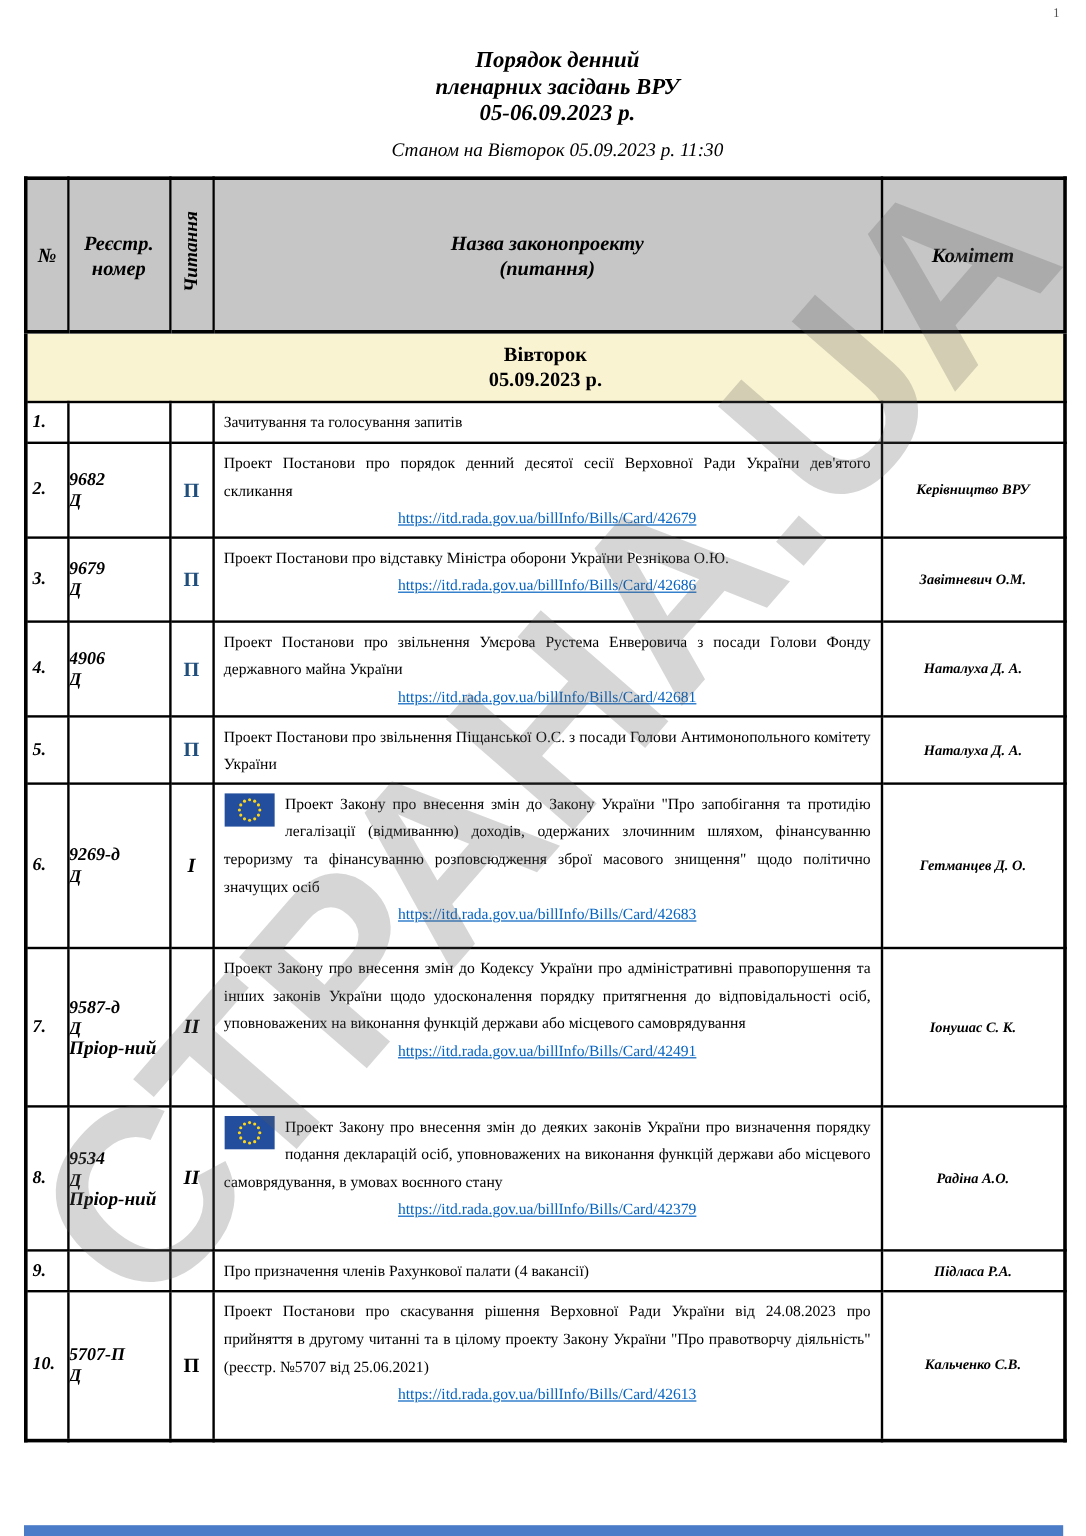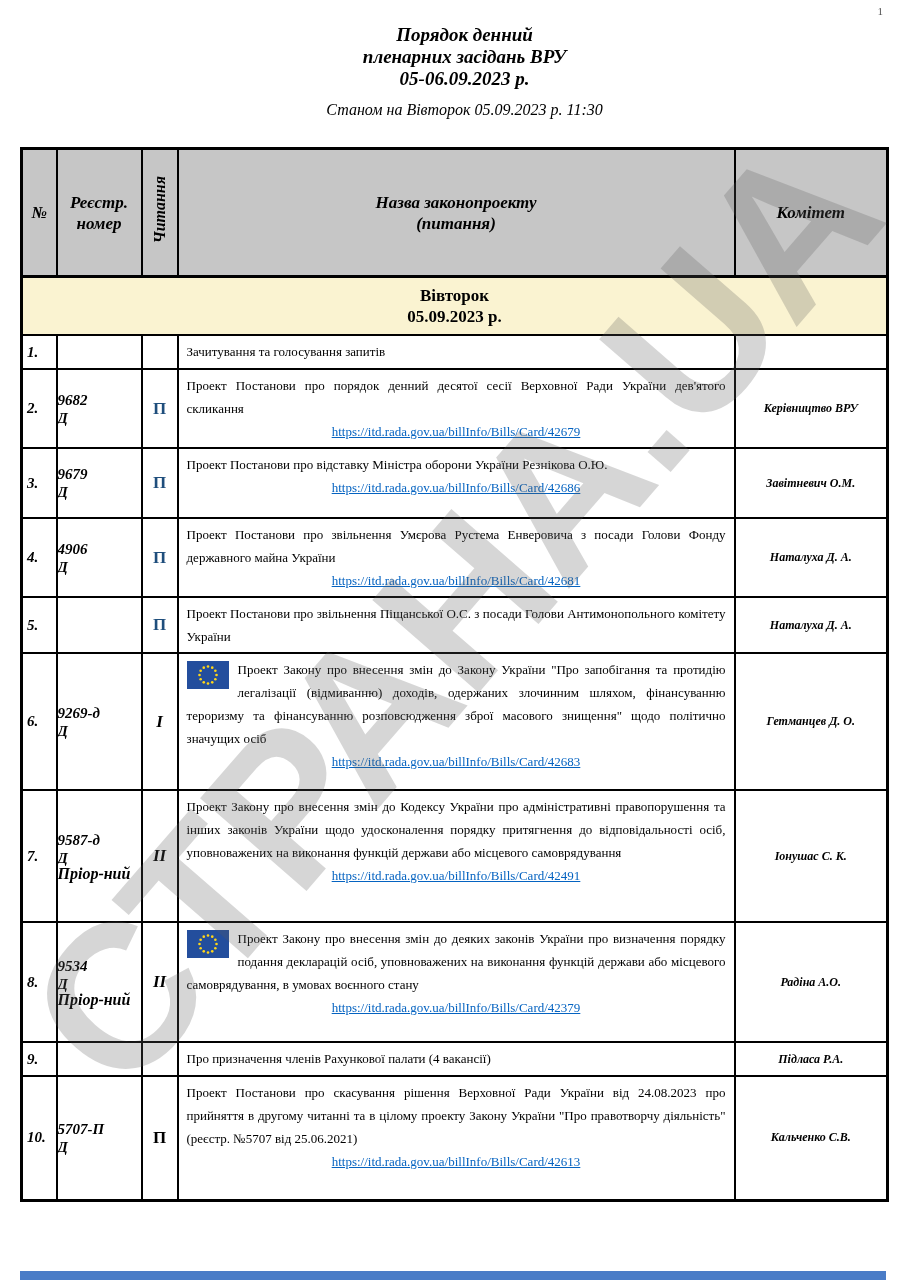--- a/index.html
+++ b/index.html
@@ -1,21 +1,21 @@
 <!DOCTYPE html>
 <html style="--header-gray: #c6c6c6; --day-yellow: #faf3d1; --link-blue: #0563c1; --reading-blue: #1f4e7c; --eu-flag-blue: #234e9d; --eu-star-yellow: #ffd617; --bottom-bar-blue: #4a7cc7;"><head>
 <meta charset="utf-8">
 <style>
   html,body{margin:0;padding:0;}
   body{
     width:905px;height:1280px;position:relative;overflow:hidden;
     background:#ffffff;font-family:"Liberation Serif", serif;color:#000;
   }
   .page-number{position:absolute;top:5px;right:22px;font-size:11px;color:#555;}
-  .doc-header{position:absolute;top:24px;left:0;right:0;text-align:center;margin-left:24px;}
+  .doc-header{position:absolute;top:40px;left:0;right:0;text-align:center;margin-left:24px;}
   .doc-title-line{font-weight:bold;font-style:italic;font-size:19px;line-height:22px;}
   .doc-status{margin-top:11px;font-style:italic;font-size:16px;}
   table.agenda{
     position:absolute;left:20px;top:147px;width:866px;
     border-collapse:collapse;table-layout:fixed;
     border:3px solid #000;
   }
   td,th{border:2px solid #000;padding:0;vertical-align:middle;overflow:hidden;}
   .head-row th{
     background:var(--header-gray);height:125px;border-bottom:3px solid #000;

